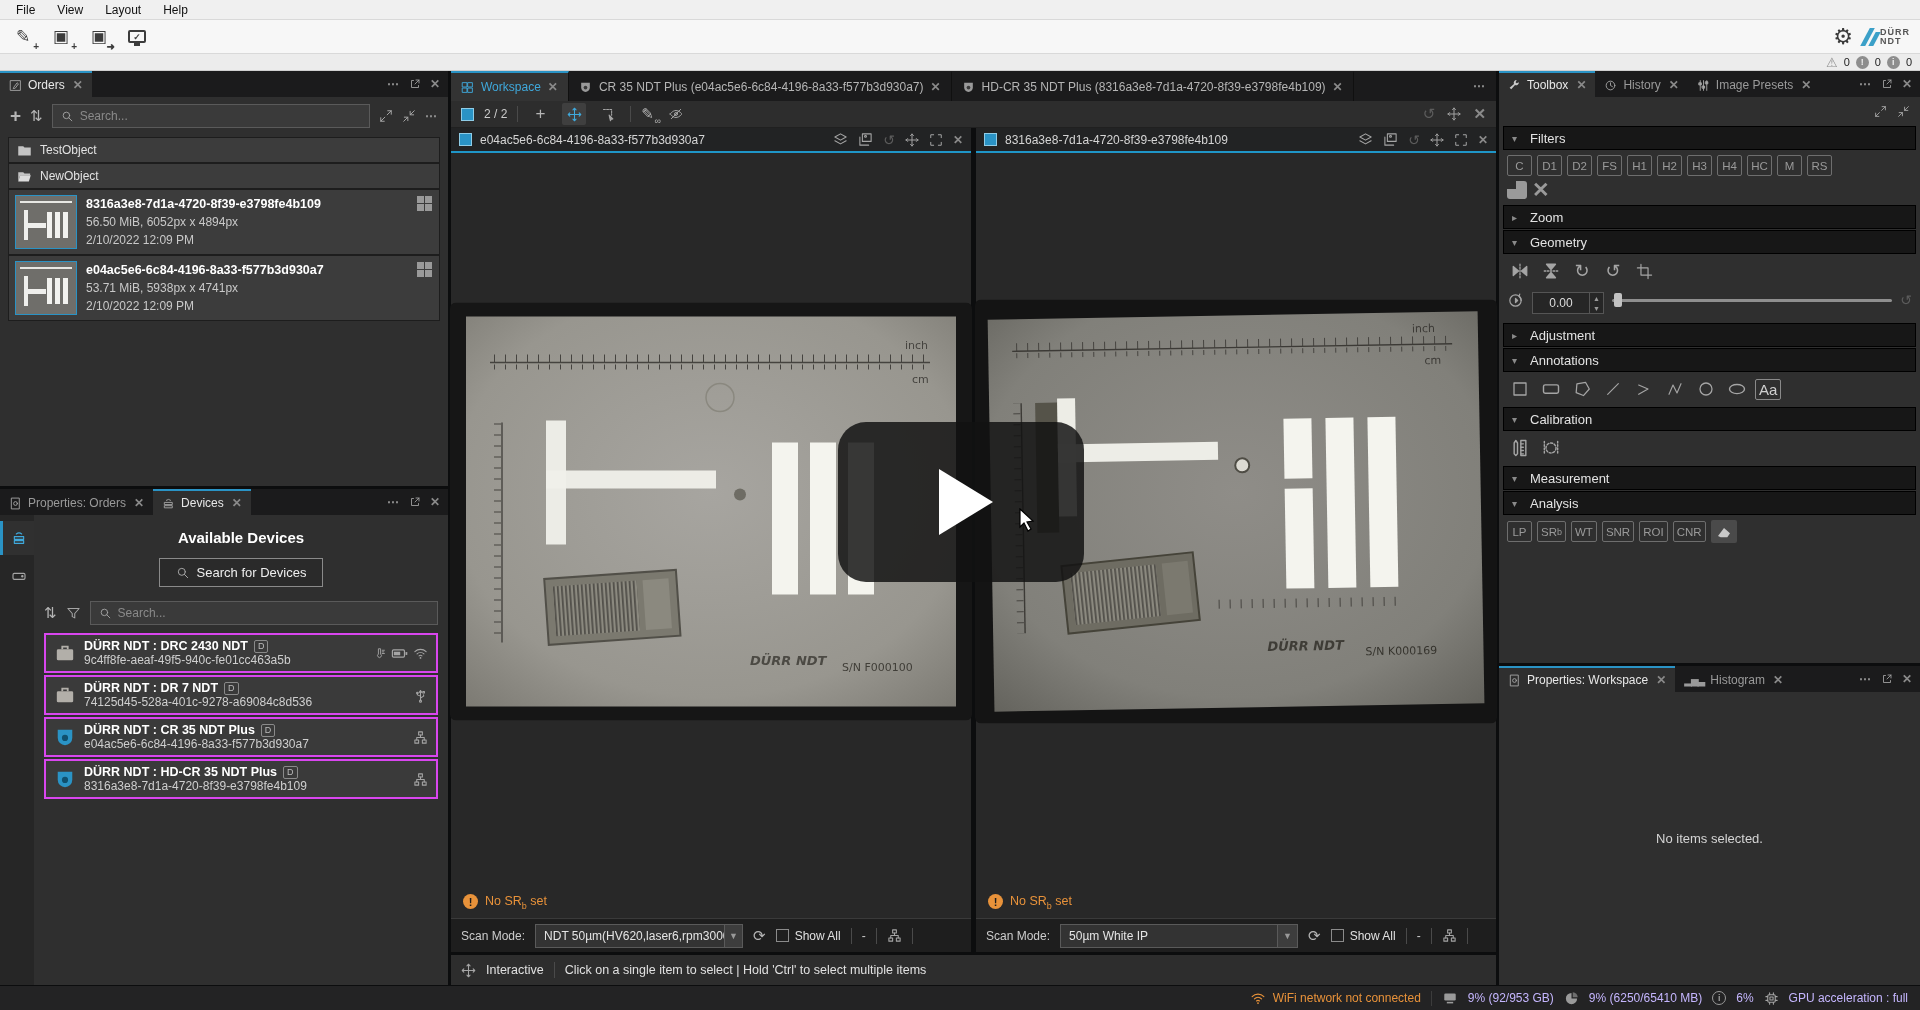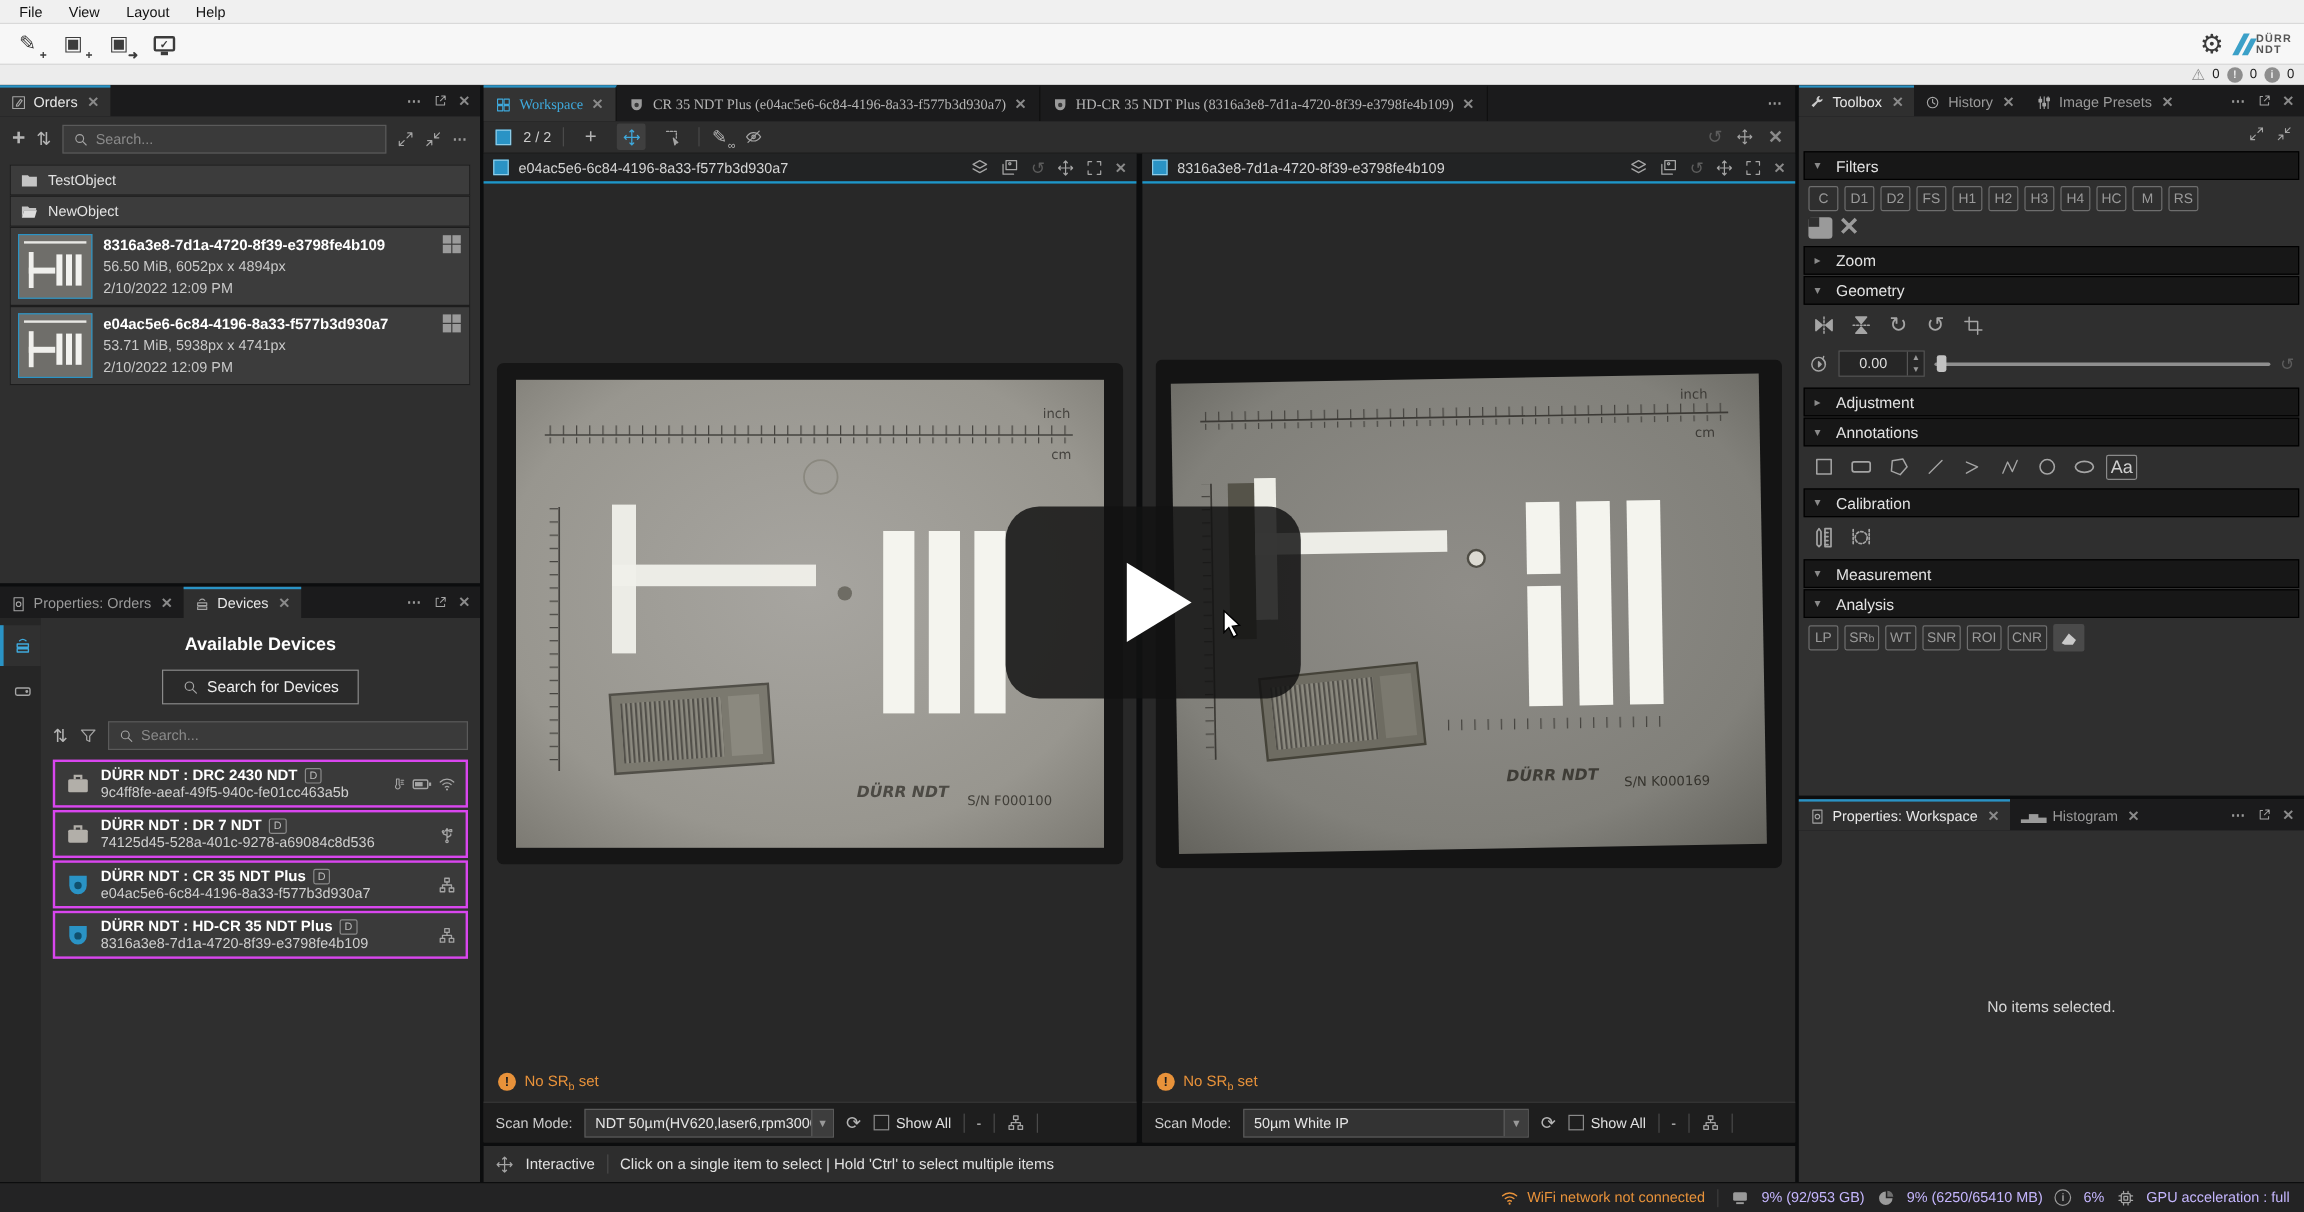--- a/index.html
+++ b/index.html
@@ -28,21 +28,21 @@
 .stripes i:nth-child(2){ height:14px; align-self:flex-end; }
 .brandtxt { font-size:9px; font-weight:bold; color:#555; line-height:9px; letter-spacing:1px; }
 .notifybar { height:17px; background:#ececec; border-bottom:1px solid #cfcfcf;
   display:flex; align-items:center; justify-content:flex-end; gap:6px; padding-right:8px; color:#222; font-size:11px; }
 .ncirc { width:13px; height:13px; border-radius:50%; background:#8d8d8d; color:#ececec;
   font-size:9px; font-weight:bold; display:inline-flex; align-items:center; justify-content:center; }
 .ntri { color:#8d8d8d; font-size:13px; line-height:13px; }
 
 
 .main { flex:1; display:flex; gap:3px; background:#0c0d0e; min-height:0; }
-.leftcol { width:400px; display:flex; flex-direction:column; gap:3px; min-height:0; }
+.leftcol { width:448px; display:flex; flex-direction:column; gap:3px; min-height:0; }
 .centercol { flex:1; display:flex; flex-direction:column; min-width:0; }
 .rightcol { width:421px; display:flex; flex-direction:column; gap:3px; min-height:0; }
 
 .panel { background:#2f2f2f; display:flex; flex-direction:column; min-height:0; }
 .tabbar { height:26px; background:#1b1b1c; display:flex; align-items:stretch; flex-shrink:0; }
 .tab { display:flex; align-items:center; gap:6px; padding:0 9px; color:#9a9a9a;
   border-top:2px solid transparent; cursor:default; }
 .tab.active { background:#2f2f2f; border-top-color:#2a93c5; color:#e8e8e8; }
 .tab .xbtn { margin-left:2px; }
 .xbtn { color:#8a8a8a; font-weight:bold; font-size:12px; cursor:default; }
@@ -94,21 +94,21 @@
 .devrow { display:flex; align-items:center; gap:8px; background:#3a3a3a; border:2px solid #d946ef;
   padding:3px 8px; height:40px; }
 .devtexts { flex:1; min-width:0; }
 .devname { font-weight:bold; color:#fff; font-size:12.5px; display:flex; align-items:center; gap:6px; }
 .dbadge { border:1px solid #8a8a8a; color:#bbb; font-size:9px; font-weight:normal;
   padding:0 3px; line-height:11px; border-radius:2px; }
 .devguid { color:#cfcfcf; }
 .devstat { display:flex; align-items:center; gap:5px; color:#b5b5b5; }
 
 
-.wstabs { height:30px; background:#1b1b1c; display:flex; align-items:stretch; flex-shrink:0;font-family:Liberation Serif, serif; }
+.wstabs { height:30px; background:#1b1b1c; display:flex; align-items:stretch; flex-shrink:0; }
 .wstab { display:flex; align-items:center; gap:7px; padding:0 10px; color:#b5b5b5;
   border-top:2px solid transparent; border-right:1px solid #101010; }
 .wstab.active { background:#333; border-top-color:#2a93c5; color:#3fa9dc; }
 .wstabs .corner { margin-left:auto; display:flex; align-items:center; padding-right:10px; }
 .wstoolbar { height:27px; background:#2d2d2d; display:flex; align-items:center; gap:10px;
   padding:0 10px; flex-shrink:0; border-bottom:1px solid #202020; }
 .bluebox { width:13px; height:13px; background:#2a93c5; border:1px solid #8fcce6; }
 .vsep { width:1px; height:16px; background:#4a4a4a; }
 .toolbtn { display:flex; align-items:center; justify-content:center; width:24px; height:22px; border-radius:2px; }
 .toolbtn.activebg { background:#3f3f3f; }
@@ -147,21 +147,21 @@
 .tbexpand { height:28px; display:flex; align-items:center; justify-content:flex-end; gap:10px; padding:0 10px; flex-shrink:0; }
 .sect { background:#171717; border:1px solid #000; height:24px; display:flex; align-items:center;
   gap:8px; padding:0 8px; margin:1px 4px 0 4px; color:#e3e3e3; font-size:13px; flex-shrink:0; }
 .caret { color:#8a8a8a; font-size:10px; width:10px; }
 .srow { display:flex; align-items:center; gap:5px; padding:5px 8px; flex-wrap:wrap; flex-shrink:0; }
 .fbtn { min-width:25px; height:21px; border:1px solid #6e6e6e; border-radius:2px; color:#9a9a9a;
   display:inline-flex; align-items:center; justify-content:center; padding:0 3px; font-size:11.5px; background:#2f2f2f; }
 .cornericon { width:20px; height:18px; background:#9a9a9a; border-radius:3px; position:relative; }
 .cornericon::after { content:""; position:absolute; left:0; top:0; width:9px; height:8px; background:#2f2f2f; }
 .bigx { color:#9a9a9a; font-size:21px; font-weight:bold; line-height:18px; }
-.rotrow { display:flex; align-items:center; gap:8px; padding:4px 8px 8px; flex-shrink:0; }
+.rotrow { display:flex; gap:8px; padding:4px 8px 8px; flex-shrink:0; }
 .spin { display:flex; align-items:stretch; background:#262626; border:1px solid #555; height:22px; width:72px; }
 .spin .num { flex:1; display:flex; align-items:center; justify-content:center; color:#ddd; }
 .spin .ud { width:14px; display:flex; flex-direction:column; border-left:1px solid #555; }
 .spin .ud span { flex:1; display:flex; align-items:center; justify-content:center; font-size:7px; color:#999; }
 .slider { flex:1; height:16px; position:relative; display:flex; align-items:center; }
 .slider .track { width:100%; height:3px; background:#8f8f8f; border-radius:2px; }
 .slider .handle { position:absolute; left:2px; top:1px; width:8px; height:14px; background:#c2c2c2; border-radius:2px; }
 .annicon { width:26px; height:24px; display:flex; align-items:center; justify-content:center; }
 .aatool { border:1px solid #8a8a8a; color:#cfcfcf; font-size:15px; padding:1px 3px; border-radius:2px; }
 .m2 { border:1px solid #8a8a8a; color:#9a9a9a; font-size:11px; padding:1px 4px; border-radius:2px; }

